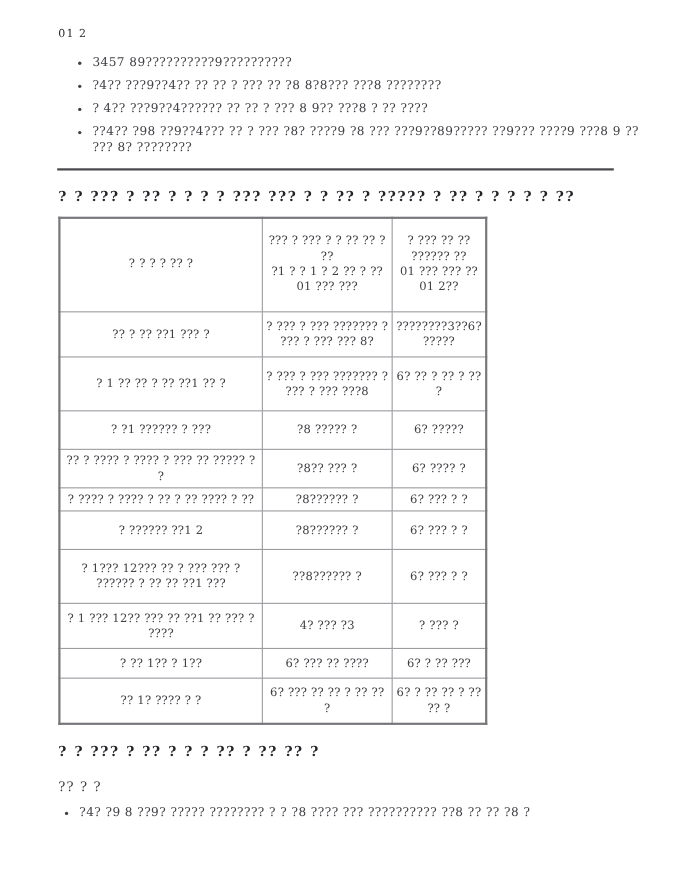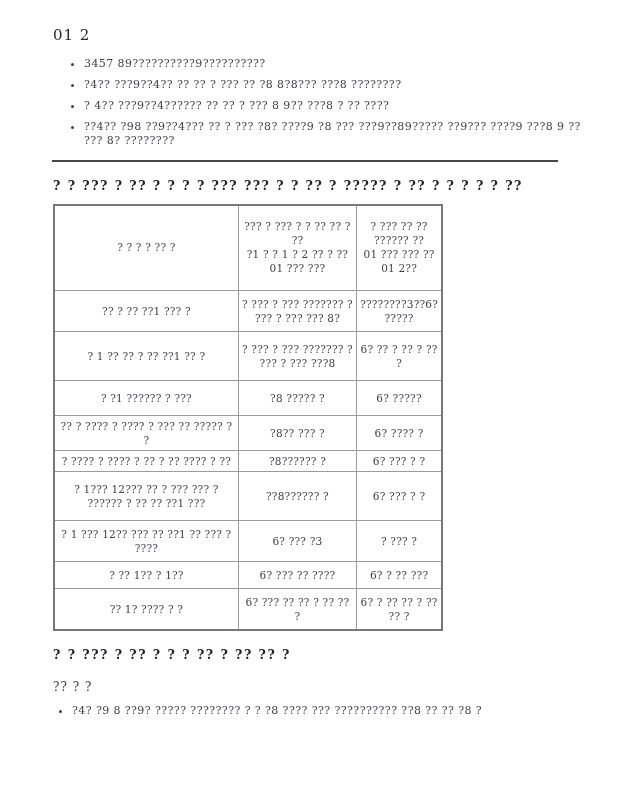--- a/index.html
+++ b/index.html
@@ -7,21 +7,21 @@
   body {
     width: 618px;
     min-height: 800px;
     background: #ffffff;
     font-family: "DejaVu Serif", "Liberation Serif", serif;
     font-size: 11px;
     color: #3f3f44;
     padding: 26px 12px 20px 52px;
   }
   .doc-title {
-    font-size: 15px;
+    font-size: 10px;
     font-weight: normal;
     color: #28282c;
     margin: 0 0 13px 1px;
     letter-spacing: 1px;
   }
   ul.intro-list {
     margin: 0 0 10px 0;
     padding-left: 20px;
   }
   ul.intro-list > li {
@@ -147,27 +147,32 @@
         <td>?? ? ???? ? ???? ? ??? ?? ????? ? ?</td>
         <td>?8?? ??? ?</td>
         <td>6?  ???? ?</td>
       </tr>
       <tr class="short">
         <td>? ???? ? ???? ? ?? ? ?? ???? ? ??</td>
         <td>?8?????? ?</td>
         <td>6?  ??? ? ?</td>
       </tr>
       <tr class="tall">
+        <td>? ?????? ??1 2</td>
+        <td>?8?????? ?</td>
+        <td>6?  ??? ? ?</td>
+      </tr>
+      <tr class="tall">
         <td>? 1??? 12??? ?? ? ??? ??? ? ?????? ? ?? ?? ??1 ???</td>
         <td>??8?????? ?</td>
         <td>6?  ??? ? ?</td>
       </tr>
       <tr>
         <td>? 1 ??? 12?? ??? ?? ??1 ?? ??? ? ????</td>
-        <td>6?  ??? ?3</td>
+        <td>4?  ??? ?3</td>
         <td>? ??? ?</td>
       </tr>
       <tr>
         <td>? ?? 1?? ? 1??</td>
         <td>6?  ??? ??  ????</td>
         <td>6?  ? ?? ???</td>
       </tr>
       <tr>
         <td>?? 1? ???? ? ?</td>
         <td>6?  ??? ?? ?? ? ?? ?? ?</td>

